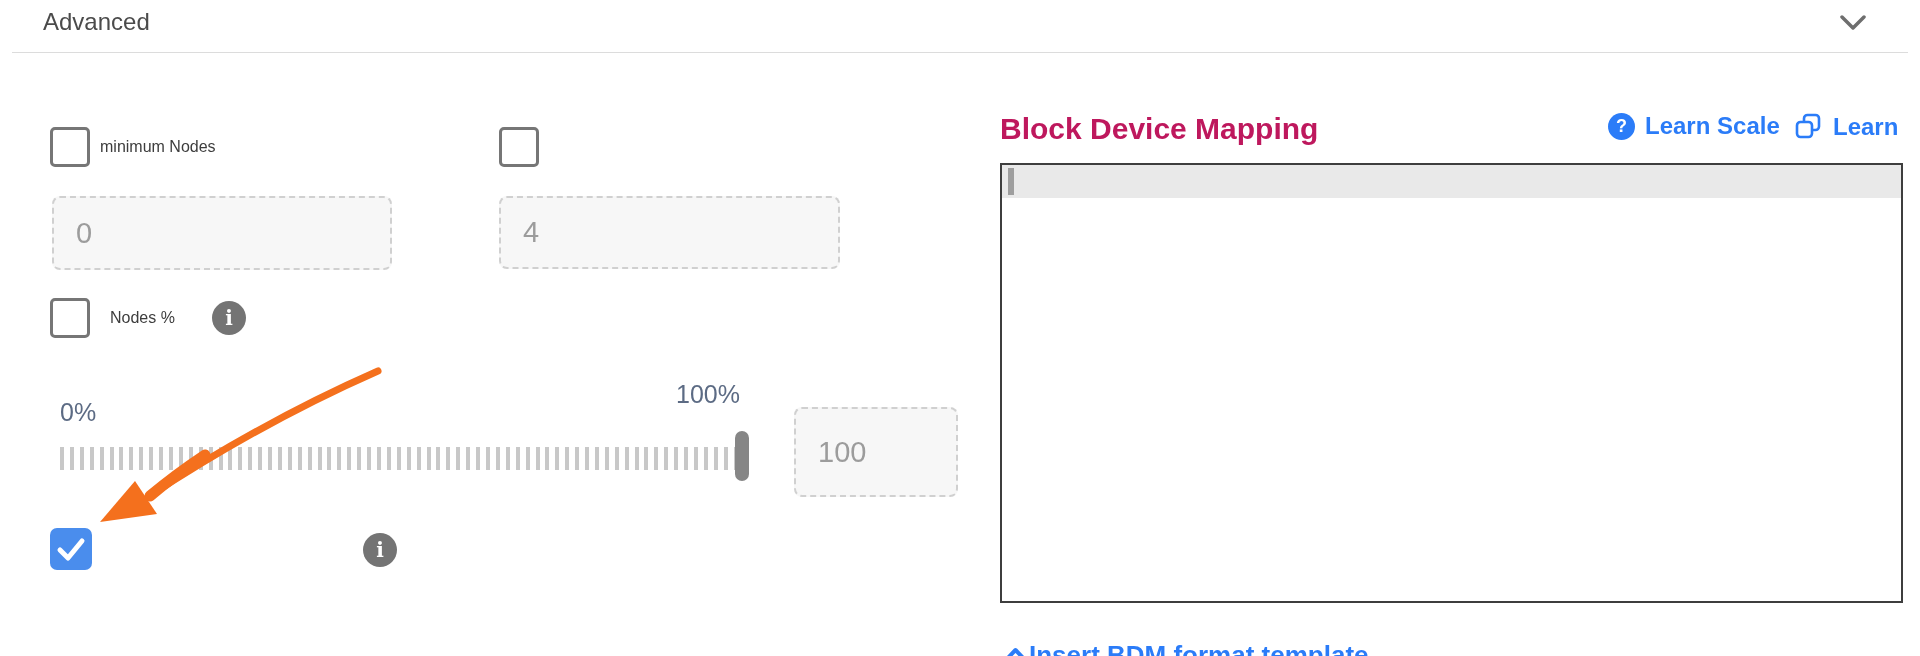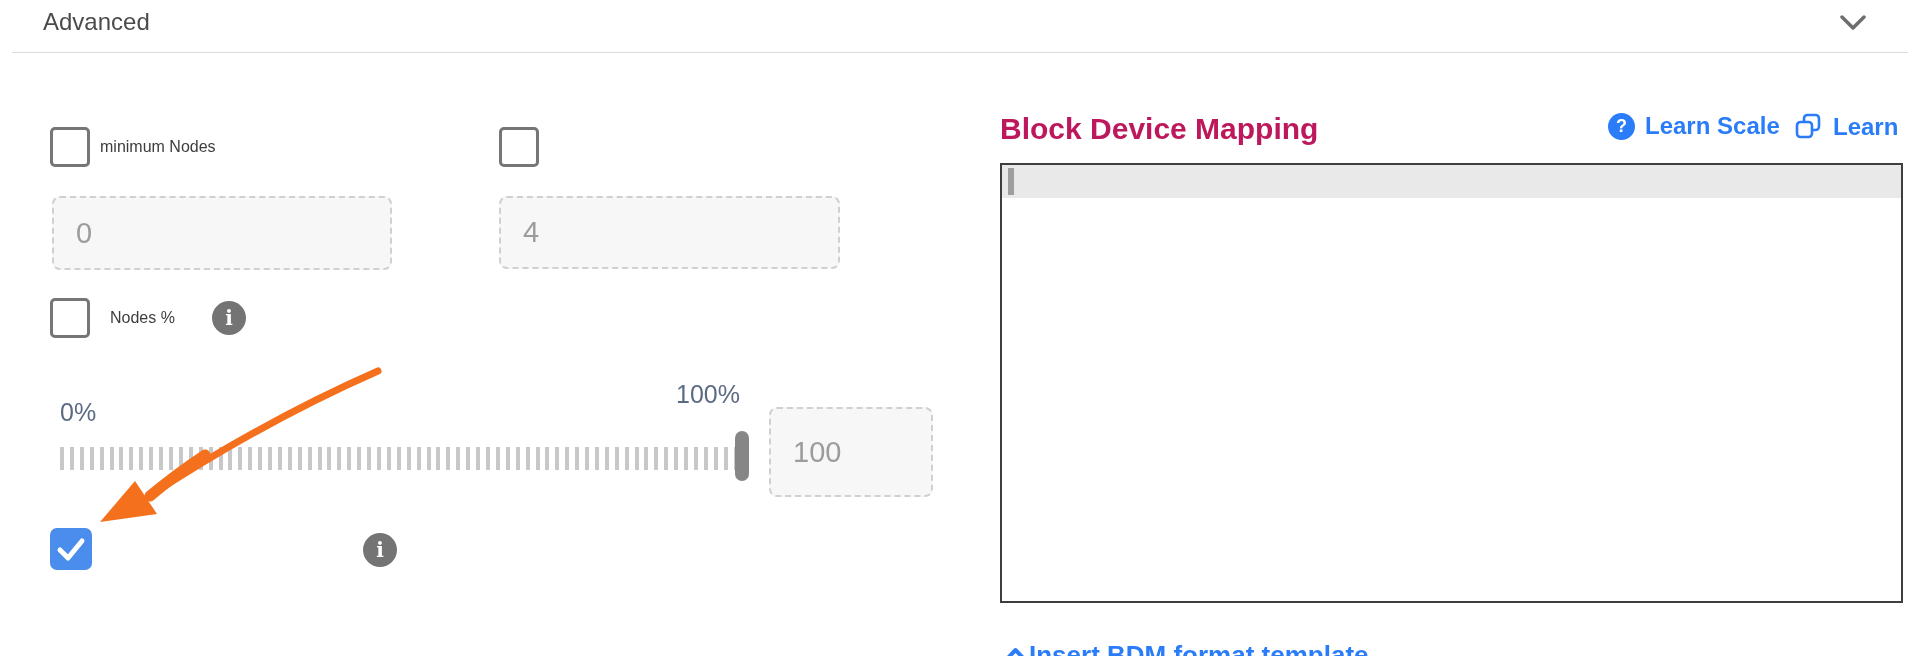--- a/index.html
+++ b/index.html
@@ -165,21 +165,21 @@
       <span class="tick"></span>
       <span class="tick"></span>
       <span class="tick"></span>
       <span class="tick"></span>
       <span class="tick"></span>
       <span class="tick"></span>
       <span class="tick"></span>
       <span class="tick"></span>
     </div>
   <div class="slider-handle"></div>
-  <div class="dashed-input" style="left:769px; top:407px; width:164px; height:90px;">
+  <div class="dashed-input" style="left:794px; top:407px; width:164px; height:90px;">
     <span>100</span>
   </div>
 
   <div class="cb checked" style="left:50px; top:528px; width:42px; height:42px; border-radius:7px;">
     <svg width="42" height="42" viewBox="0 0 42 42">
         <polyline points="10,22 18,30 32,13" fill="none" stroke="#fff" stroke-width="5" stroke-linecap="round" stroke-linejoin="round"></polyline>
       </svg>
   </div>
   <div class="info-icon" style="left:363px; top:533px;">i</div>
 

